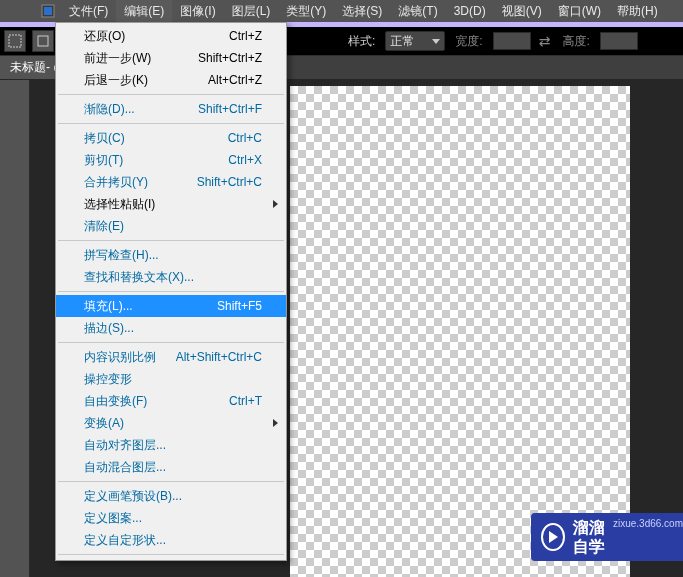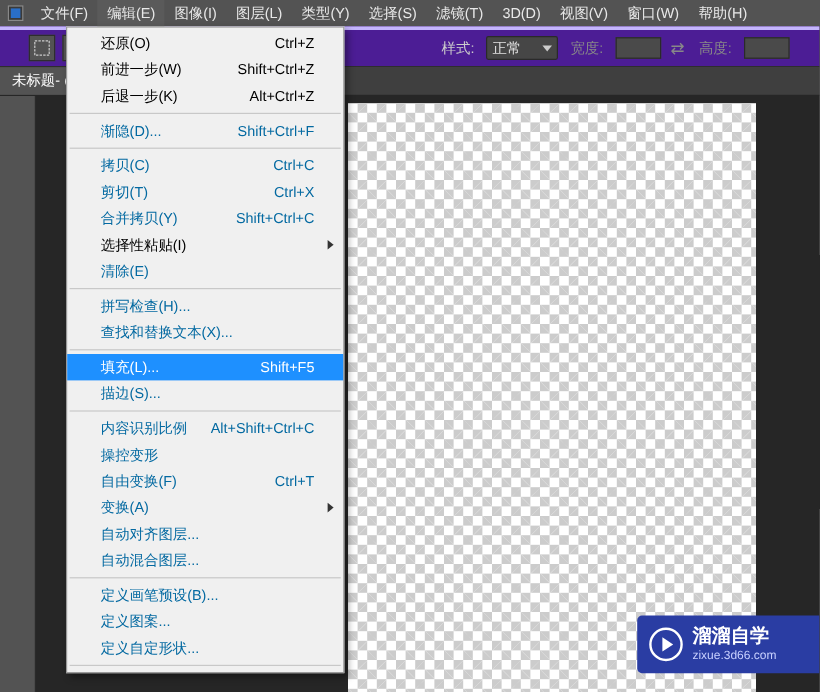--- a/index.html
+++ b/index.html
@@ -12,44 +12,45 @@
       color: #e0e0e0;
       overflow: hidden;
       position: relative;
     }
     .menubar {
       height: 22px;
       background: #535353;
       display: flex;
       align-items: center;
       padding-left: 4px;
+      margin-left: 35px;
     }
     .menu-icon {
       width: 18px; height: 18px;
       display: inline-flex;
       align-items: center;
       justify-content: center;
       margin-right: 4px;
     }
     .menu-item {
       padding: 3px 8px;
       cursor: default;
       color: #e8e8e8;
     }
     .menu-item.active {
       background: #5a5a5a;
     }
     .toolbar {
       height: 34px;
-      background: #4c1d95;
-      border-top: 3px solid #c4b5fd;
+      background: #000000;
+      border-top: 5px solid #c4b5fd;
       border-bottom: 1px solid #2e2e2e;
       display: flex;
       align-items: center;
-      padding-left: 24px;
+      padding-left: 4px;
       gap: 6px;
     }
     .toolbar-icon {
       width: 22px; height: 22px;
       border: 1px solid #2e2e2e;
       background: #535353;
       display: inline-flex;
       align-items: center;
       justify-content: center;
     }
@@ -194,21 +195,21 @@
       justify-content: center;
     }
     .branding .logo::after {
       content: '';
       width: 0; height: 0;
       border-top: 6px solid transparent;
       border-bottom: 6px solid transparent;
       border-left: 9px solid #fff;
       margin-left: 2px;
     }
-    .branding .text { display: flex; flex-direction: column; line-height: 1.2; }
+    .branding .text { display: flex; flex-direction: row; line-height: 1.2; }
     .branding .text .main { font-size: 16px; font-weight: bold; }
     .branding .text .sub { font-size: 10px; color: #c8d0ff; }
     .swap-icon {
       color: #888;
       font-size: 14px;
       padding: 0 2px;
     }
   </style>
 </head>
 <body>

